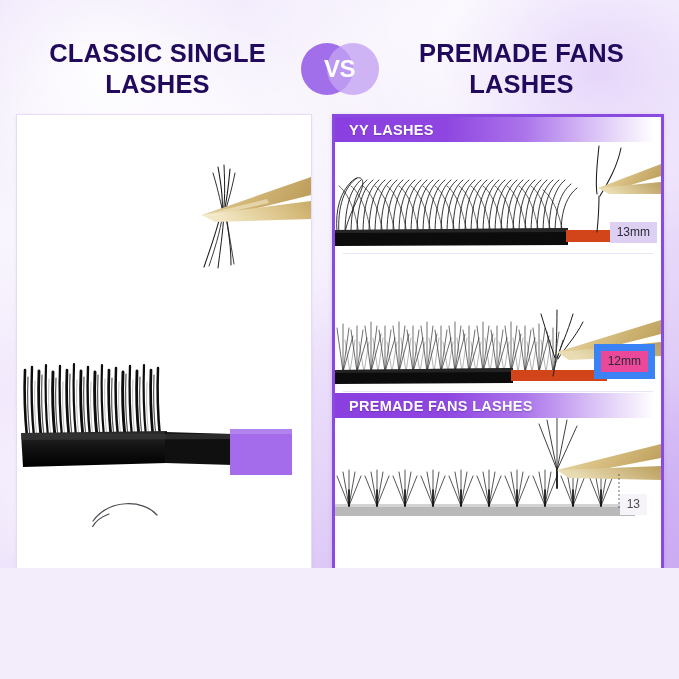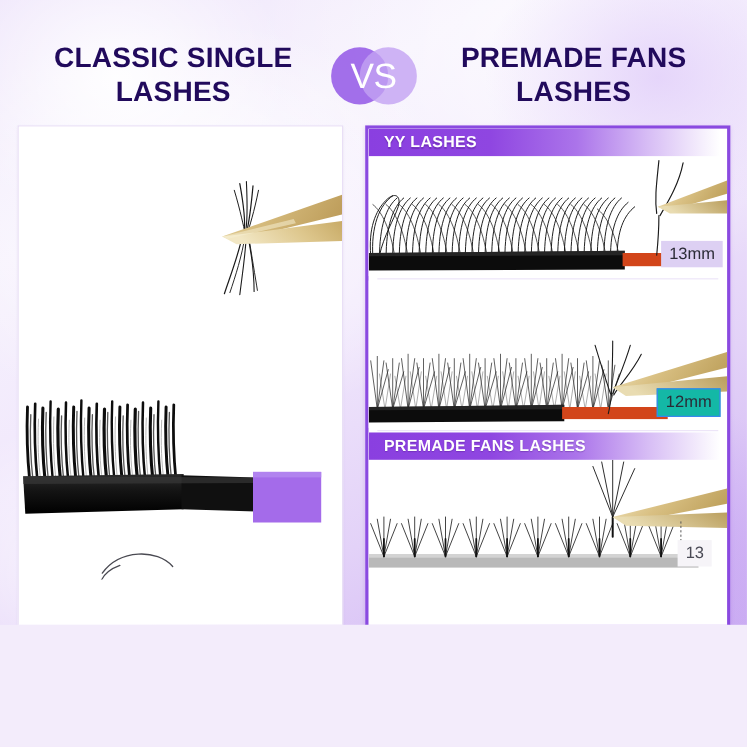--- a/index.html
+++ b/index.html
@@ -84,22 +84,22 @@
     width: 52px;
     height: 52px;
     border-radius: 50%;
   }
   .vs-circle.c1 { left: 0;  background: #9a63e8; opacity: 0.92; }
   .vs-circle.c2 { right: 0; background: #c3a3f2; opacity: 0.80; }
   .vs-text {
     position: relative;
     z-index: 3;
     color: #ffffff;
-    font-size: 32px;
-    font-weight: normal;
+    font-size: 24px;
+    font-weight: bold;
     letter-spacing: -0.5px;
     line-height: 1;
     padding-bottom: 1px;
   }
 
   
   .panel {
     position: absolute;
     border-radius: 0;
   }
@@ -182,28 +182,28 @@
     top: 25px;
     width: 326px;
     height: 109px;
     overflow: hidden;
   }
   .sc-art svg { display: block; }
 
   
   .measure {
     position: absolute;
-    font-size: 15px;
+    font-size: 12px;
     color: #2b2b36;
     padding: 4px 7px 5px 7px;
     line-height: 1;
     white-space: nowrap;
   }
   .measure.lav  { background: #ddd0f3; }
-  .measure.white{ background: #14b8a6; border: 1px solid #3b82f6; }
+  .measure.white{ background: #ec4899; border: 7px solid #3b82f6; }
   .measure.plain{ background: #f6f4f8; color: #4a4a55; }
 
   
   .caption {
     position: absolute;
     border-radius: 10px;
     background: linear-gradient(160deg, #a36ef0 0%, #9257ec 55%, #8a4ce9 100%);
     color: #ffffff;
     font-size: 14.2px;
     line-height: 1.42;

